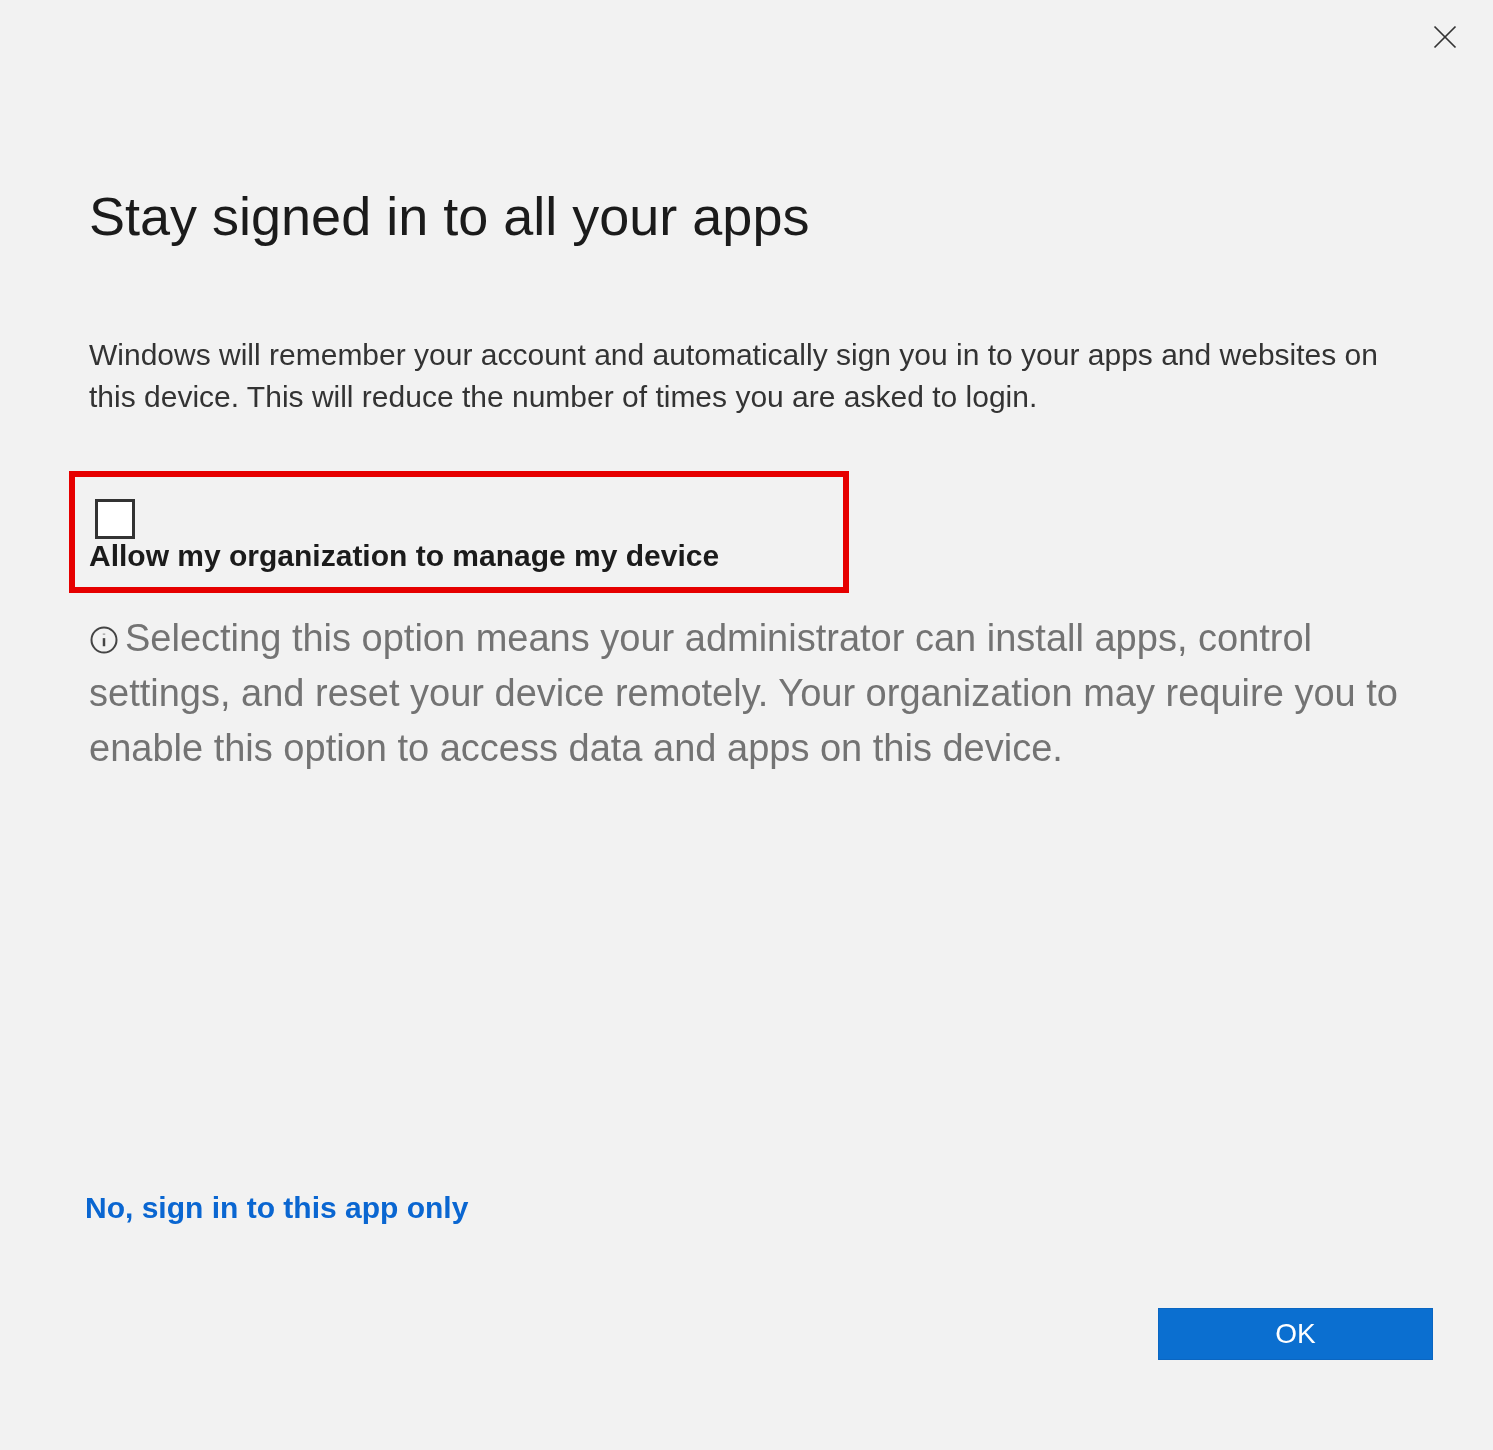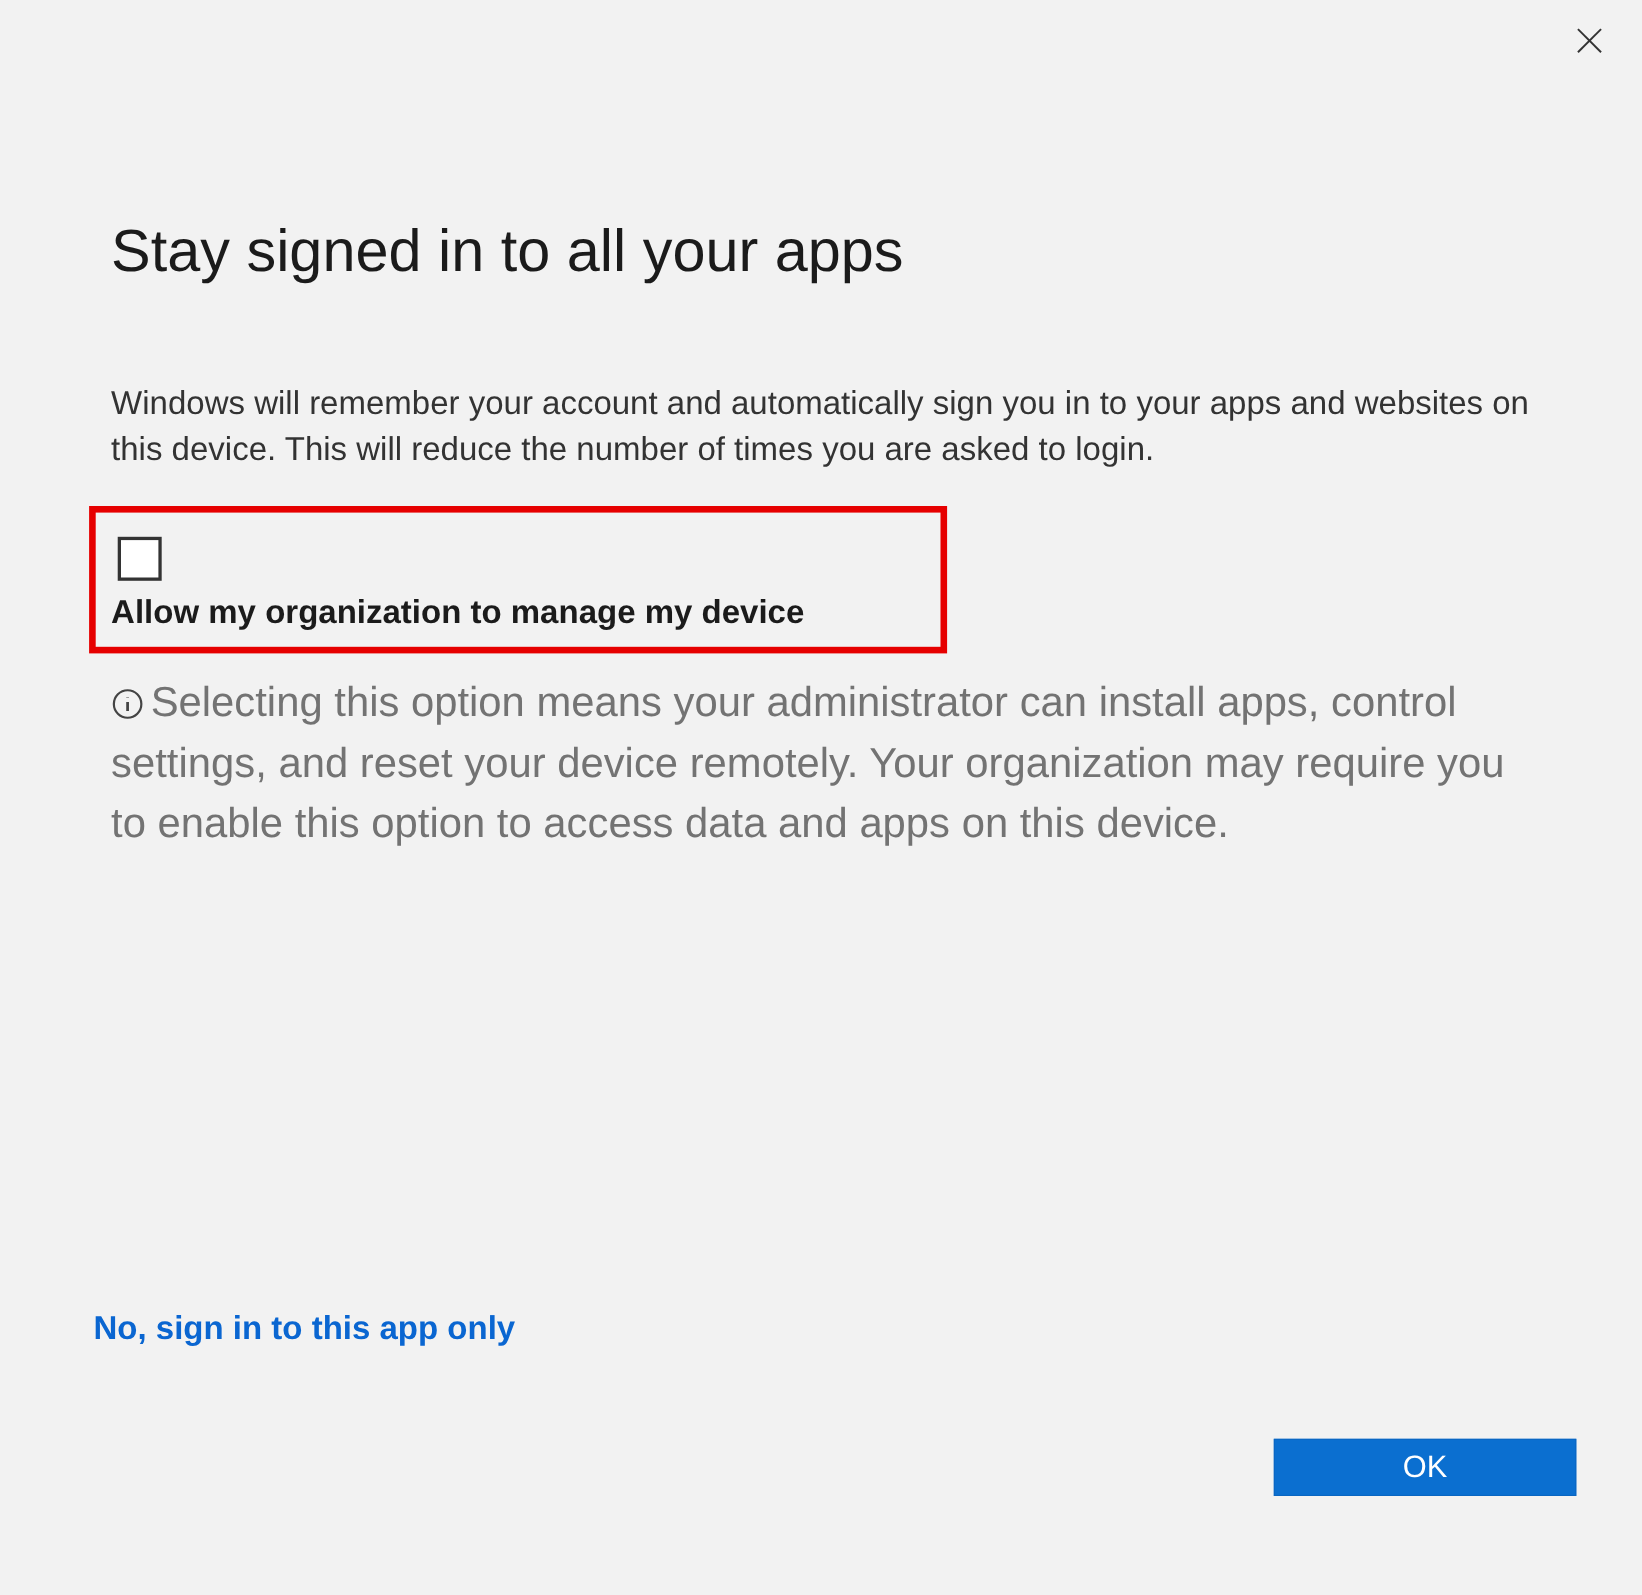--- a/index.html
+++ b/index.html
@@ -10,21 +10,21 @@
     body {
       font-family: "Segoe UI", Tahoma, sans-serif;
       background: #f2f2f2;
       width: 1493px;
       height: 1450px;
       position: relative;
     }
     .dialog {
       width: 100%;
       height: 100%;
-      padding: 16px;
+      padding: 4px;
       position: relative;
     }
     .close-btn {
       position: absolute;
       top: 18px;
       right: 28px;
       width: 40px;
       height: 40px;
       display: flex;
       align-items: center;
@@ -46,34 +46,33 @@
       font-size: 54px;
       font-weight: 400;
       color: #1b1b1b;
       margin-bottom: 85px;
       line-height: 1.2;
     }
     .description {
       font-size: 30px;
       color: #333;
       line-height: 1.4;
-      margin-bottom: 30px;
+      margin-bottom: 53px;
       font-weight: 400;
     }
     .checkbox-highlight {
       border: 6px solid #e60000;
       padding: 22px 14px 14px 14px;
       width: 780px;
       margin-left: -20px;
       margin-bottom: 18px;
     }
     .checkbox-row {
       display: flex;
       flex-direction: column;
-      gap: 12px;
     }
     .checkbox-box {
       width: 40px;
       height: 40px;
       border: 3px solid #333;
       background: #fff;
       cursor: pointer;
       margin-left: 6px;
     }
     .checkbox-label {

